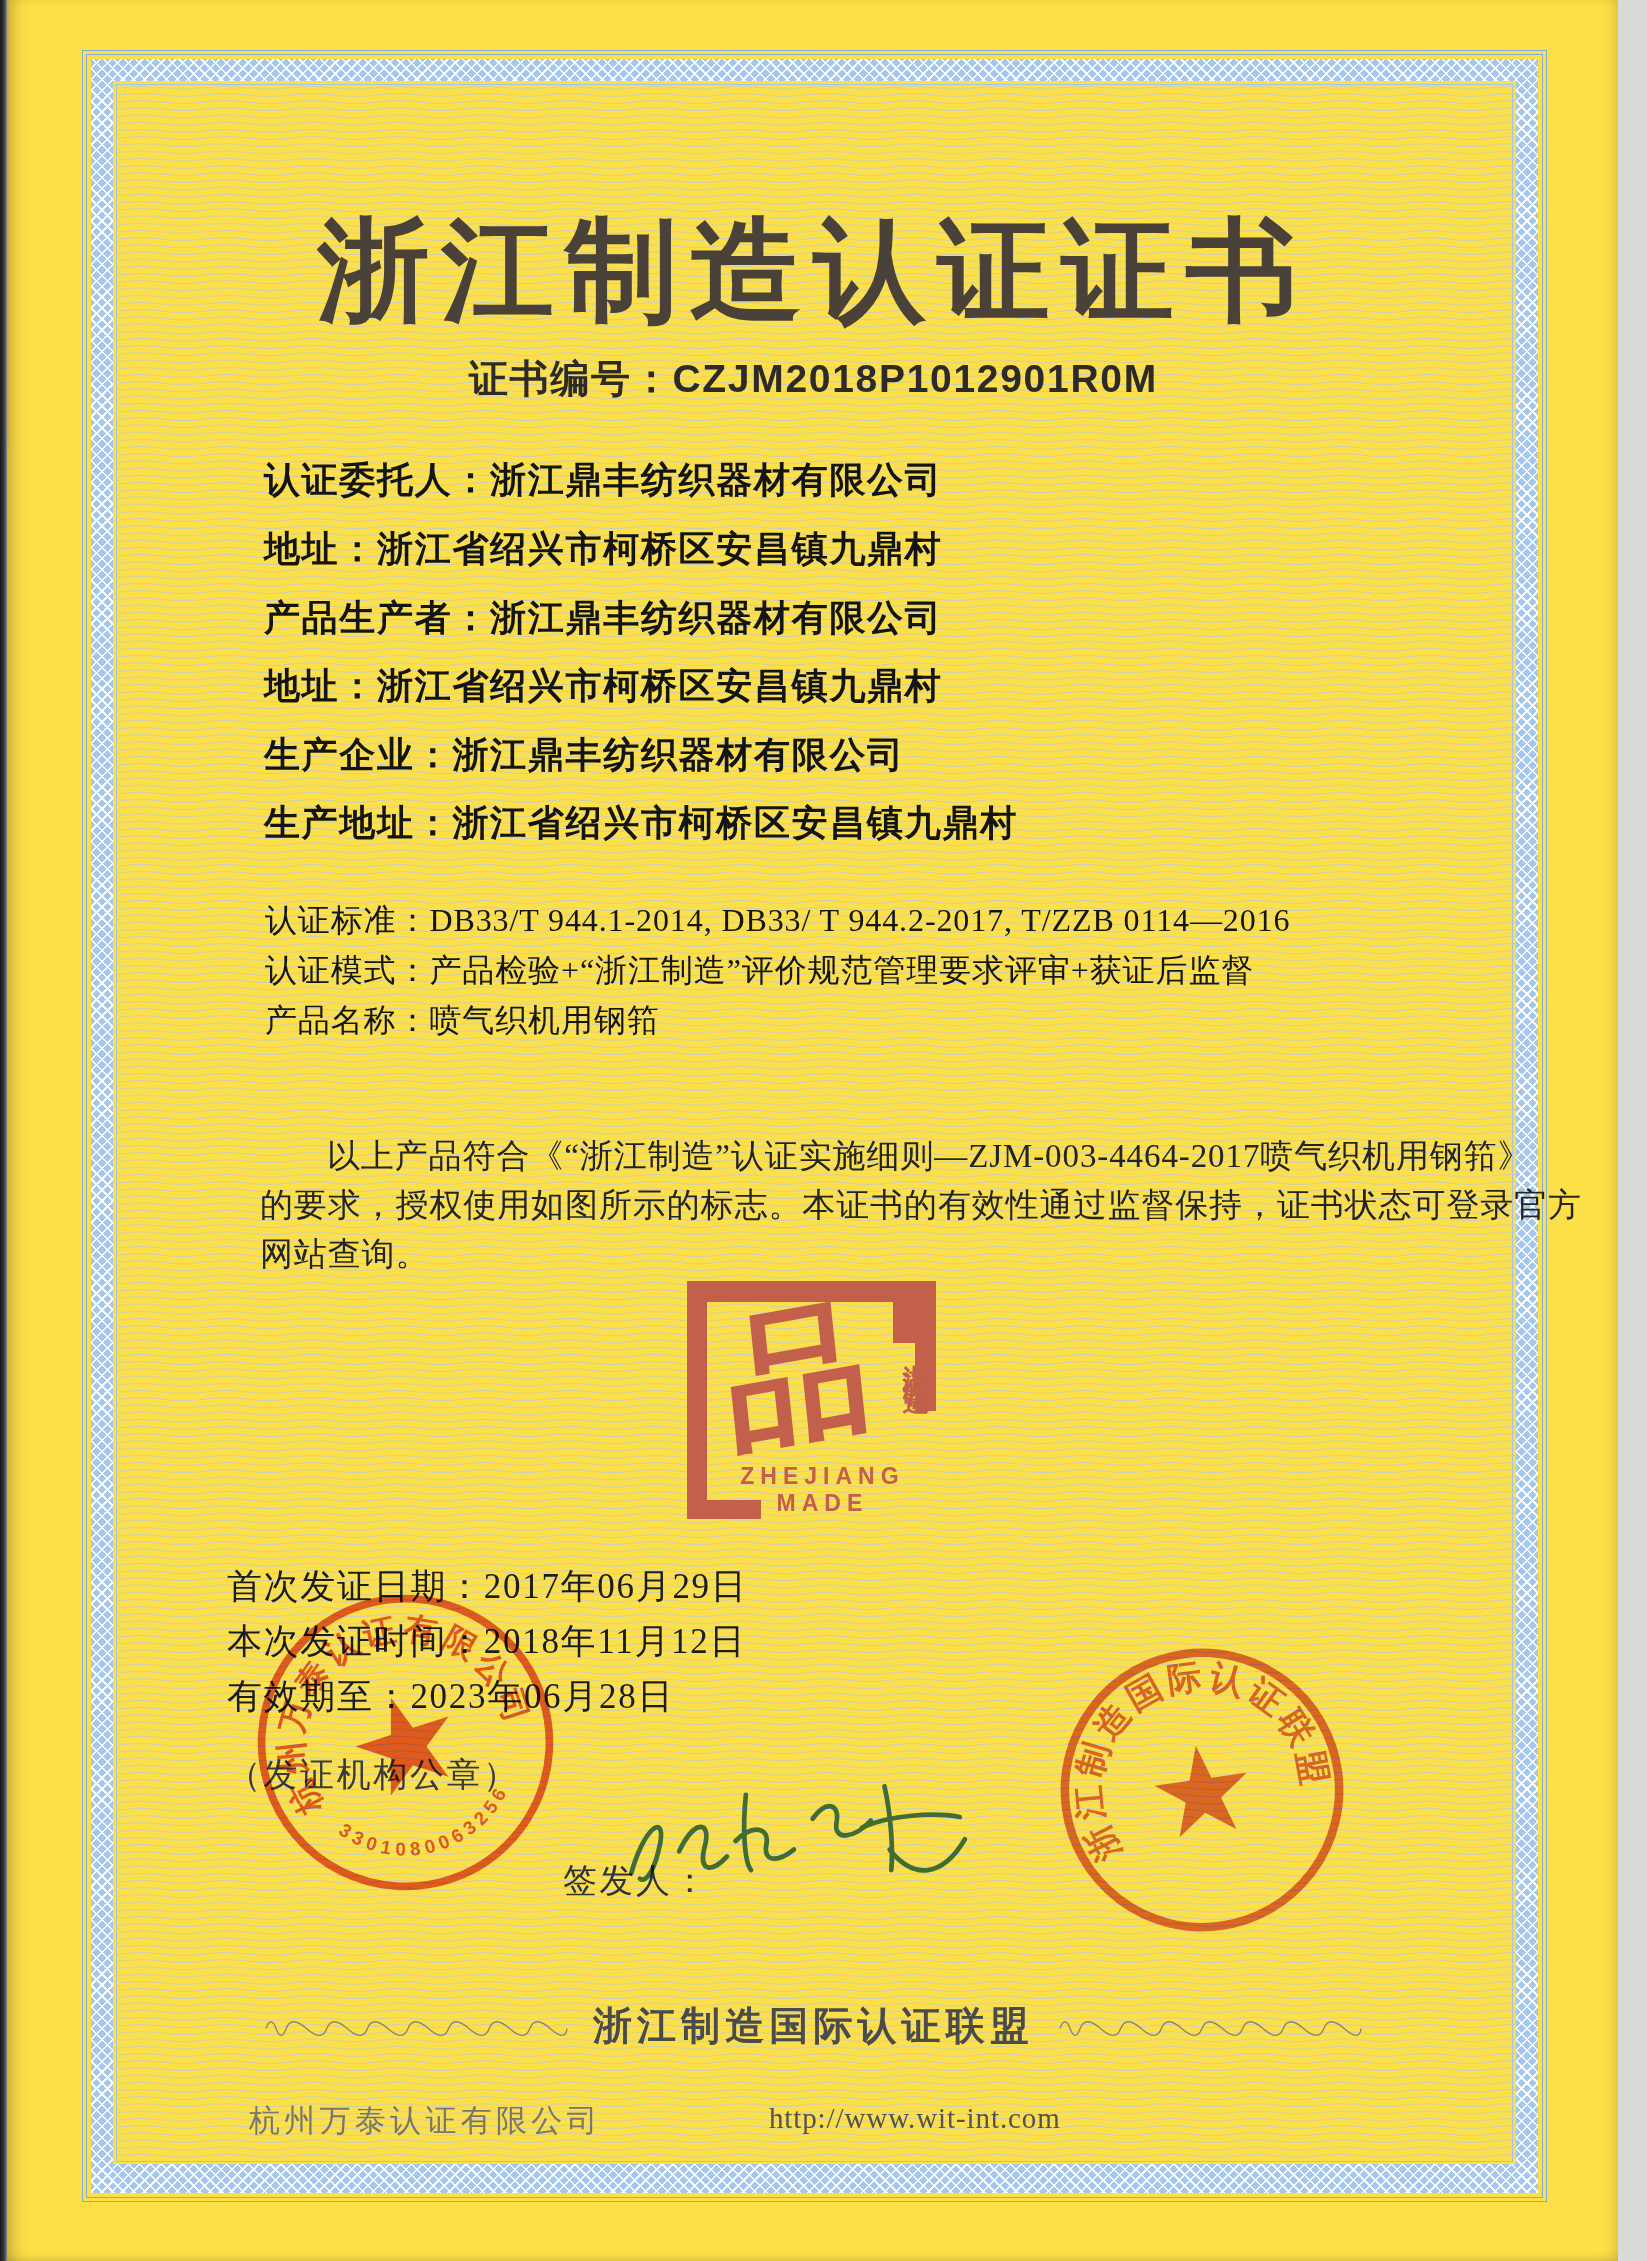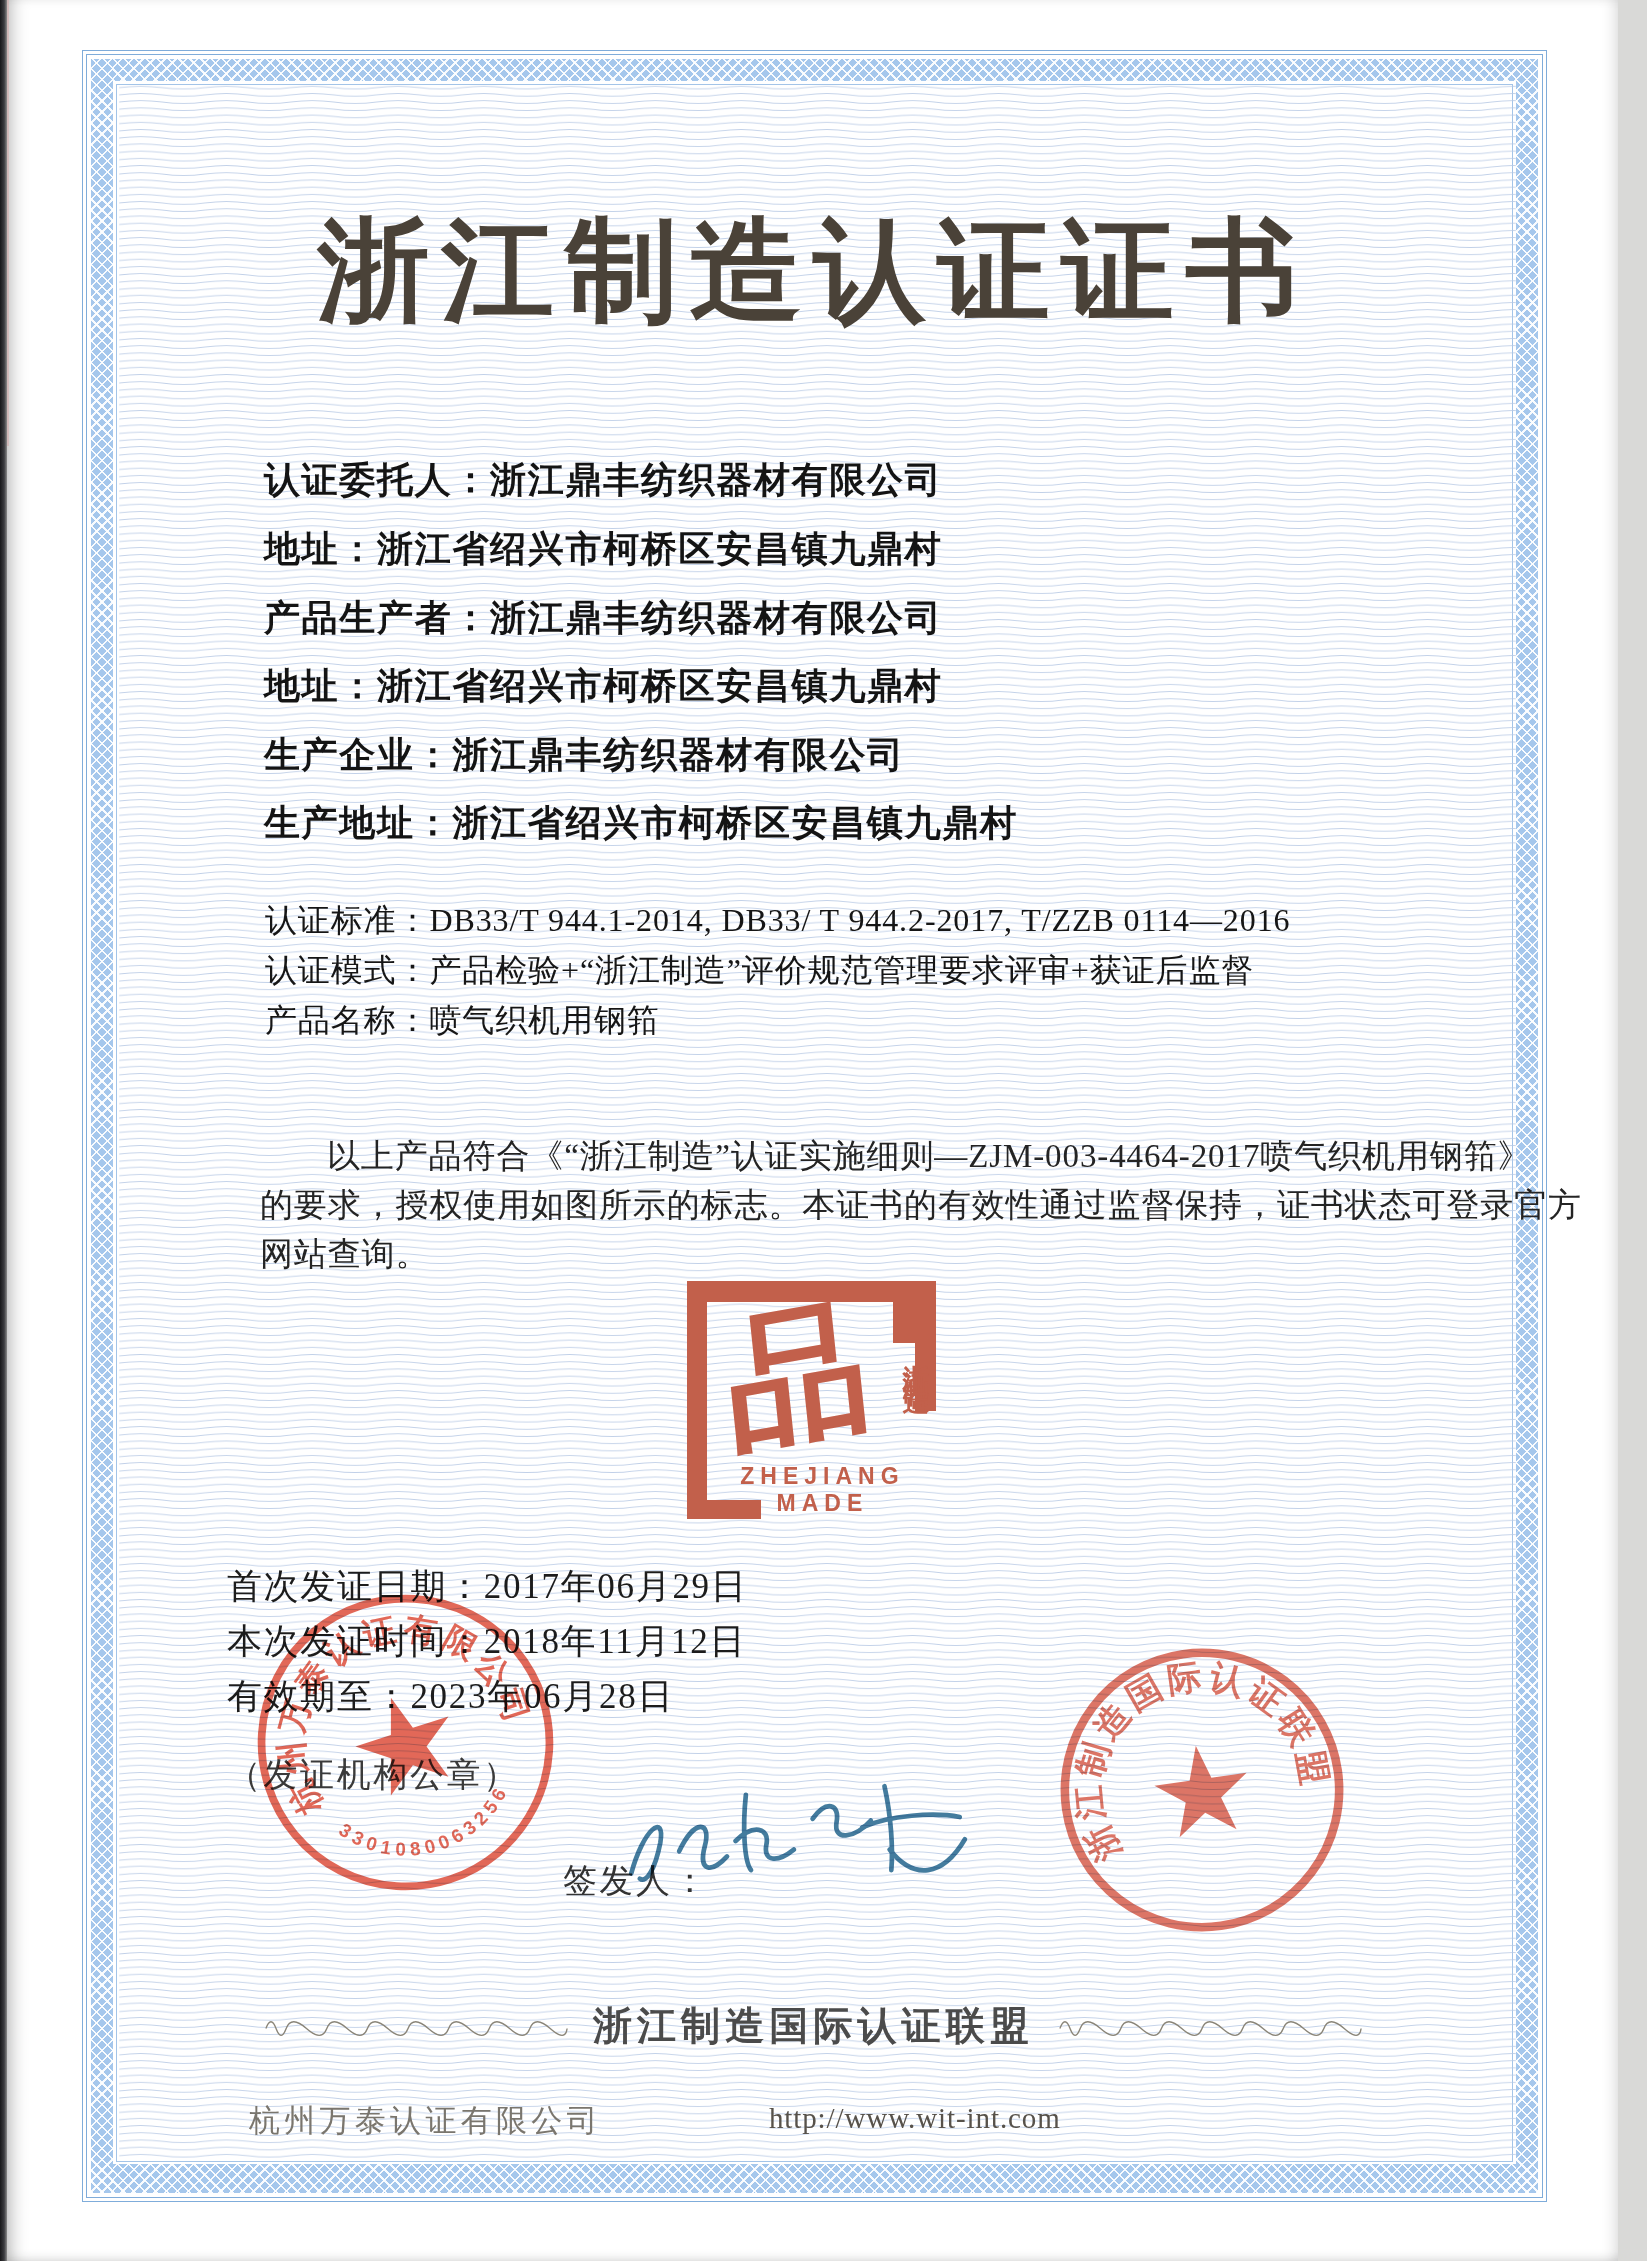--- a/index.html
+++ b/index.html
@@ -2,21 +2,21 @@
 <html style="font-size:13.7px"><head>
 <meta charset="utf-8">
 <style>
   html,body{margin:0;padding:0;width:1647px;height:2261px;background:#d9d9d7;overflow:hidden;}
   body{position:relative;font-family:"Liberation Serif",serif;}
   .hei{font-family:"Liberation Sans",sans-serif;}
   .song{font-family:"Liberation Serif",serif;}
 
   .scan-edge-left{position:absolute;left:0;top:0;width:6.9px;height:100%;
     background:linear-gradient(90deg,#17171a 0%,#3c3c40 60%,#8a8a8a 100%);}
-  .paper{position:absolute;left:6.9px;top:0;width:1611px;height:2261px;background:#ffffff;
+  .paper{position:absolute;left:6.9px;top:0;width:1611px;height:2261px;background:#fde047;
     box-shadow:inset 13.7px 0 17px -10.3px rgba(0,0,0,.30), inset -10.3px 0 13.7px -6.9px rgba(0,0,0,.14),
                inset 0 -8.6px 12px -6.9px rgba(0,0,0,.10);}
 
   
   .frame{position:absolute;left:75px;top:50px;width:1463px;height:2150px;border:1.7px solid #7facda;}
   .frame-line2{position:absolute;inset:3.4px;border:0.9px solid #7facda;}
   .band{position:absolute;background-color:#a5c7ec;
     background-image:
       repeating-linear-gradient(45deg, rgba(255,255,255,.92) 0 1.7px, rgba(255,255,255,0) 1.7px 7.7px),
       repeating-linear-gradient(-45deg, rgba(255,255,255,.92) 0 1.7px, rgba(255,255,255,0) 1.7px 7.7px);}
@@ -97,20 +97,23 @@
         <path d="M0 4.2 Q25 0.9 50 4.2 T100 4.2" fill="none" stroke="#b6c8e4" stroke-width="1.1"></path>
       </pattern>
     </defs>
     <rect width="100%" height="100%" fill="url(#wv)" opacity="0.85"></rect>
   </svg>
 
   <div class="crease"></div>
 
   <div class="abs title song">浙江制造认证证书</div>
 
+  <div class="abs certno hei">
+    <span>证书编号：</span><span>CZJM2018P1012901R0M</span>
+  </div>
 
   <div class="abs row hei r0"><span>认证委托人：</span><span>浙江鼎丰纺织器材有限公司</span></div>
   <div class="abs row hei r1"><span>地址：</span><span>浙江省绍兴市柯桥区安昌镇九鼎村</span></div>
   <div class="abs row hei r2"><span>产品生产者：</span><span>浙江鼎丰纺织器材有限公司</span></div>
   <div class="abs row hei r3"><span>地址：</span><span>浙江省绍兴市柯桥区安昌镇九鼎村</span></div>
   <div class="abs row hei r4"><span>生产企业：</span><span>浙江鼎丰纺织器材有限公司</span></div>
   <div class="abs row hei r5"><span>生产地址：</span><span>浙江省绍兴市柯桥区安昌镇九鼎村</span></div>
 
   <div class="abs spec song s0"><span>认证标准：</span><span>DB33/T 944.1-2014, DB33/ T 944.2-2017, T/ZZB 0114—2016</span></div>
   <div class="abs spec song s1"><span>认证模式：</span><span>产品检验+“浙江制造”评价规范管理要求评审+获证后监督</span></div>

